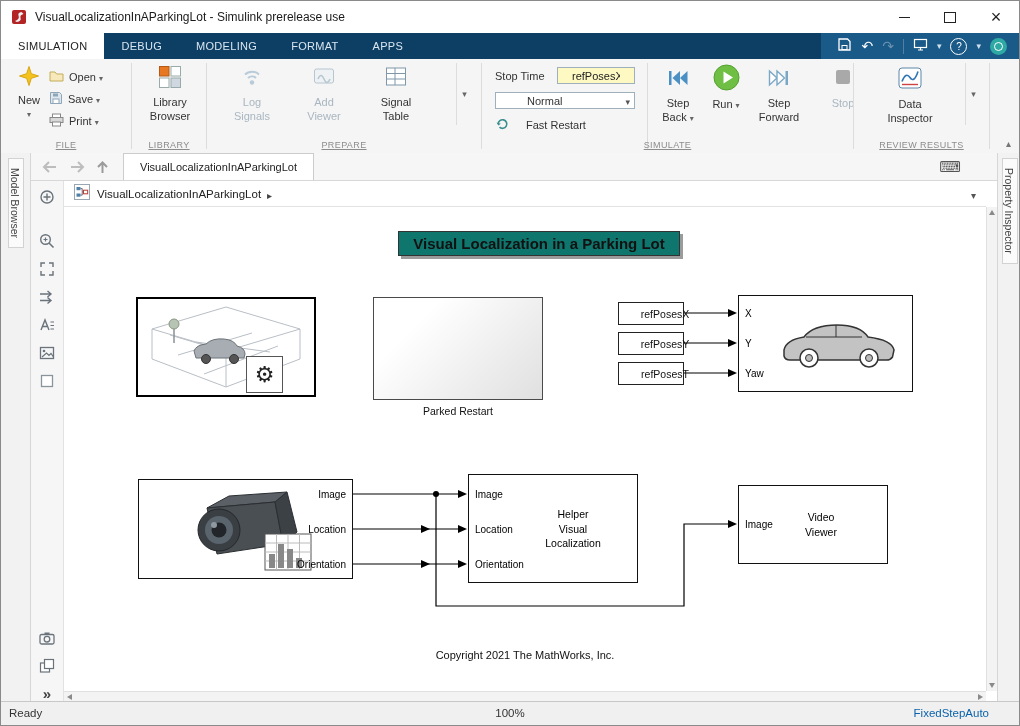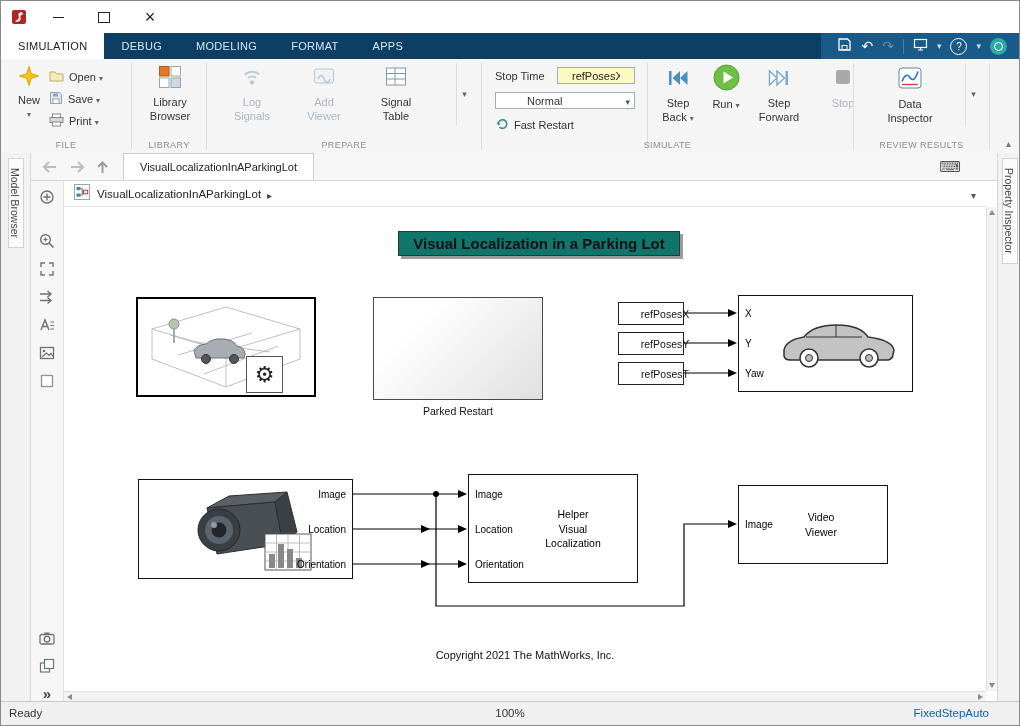--- a/index.html
+++ b/index.html
@@ -28,31 +28,31 @@
   .i-caret-w{display:flex;}
   .i-caret-w::after{content:"\25BE";color:#cfe0ec;font-size:9px;}
   .i-help{width:15px;height:15px;border:1.3px solid #fff;border-radius:50%;color:#fff;font-size:10px;display:flex;align-items:center;justify-content:center;}
   .i-help::after{content:"?";}
   .i-badge{width:17px;height:17px;border-radius:50%;background:#2fa9a4;display:flex;align-items:center;justify-content:center;}
   .i-badge::after{content:"";width:7px;height:7px;border:1.5px solid #fff;border-radius:50%;}
 
   
   .toolstrip{position:absolute;top:58px;left:0;right:0;height:94px;background:#f5f5f5;border-bottom:1px solid #c9c9c9;font-size:11px;color:#333;}
   .ts-sep{position:absolute;top:4px;bottom:4px;width:1px;background:#dcdcdc;}
-  .ts-label{position:absolute;bottom:3px;font-size:9px;color:#8c8c8c;text-align:center;letter-spacing:.4px;}
+  .ts-label{position:absolute;bottom:3px;font-size:9px;color:#8c8c8c;text-align:center;letter-spacing:.4px;text-decoration:underline;}
   .big-btn{position:absolute;display:flex;flex-direction:column;align-items:center;gap:3px;text-align:center;line-height:1.25;}
   .big-btn .lbl{white-space:pre-line;}
   .row-btn{position:absolute;display:flex;align-items:center;gap:5px;}
   .caret::after{content:"\25BE";font-size:8px;color:#666;margin-left:3px;}
   .caret-line::after{content:"\25BE";font-size:8px;color:#666;display:block;text-align:center;margin-top:-1px;}
   .disabled{color:#a9b6c0;}
   .ts-input{position:absolute;height:17px;border:1px solid #9fb0bd;background:#fef9c3;font:inherit;font-size:11px;padding:0 14px;box-sizing:border-box;color:#222;}
   .ts-select{position:absolute;height:17px;border:1px solid #9fb0bd;background:#fff;display:flex;align-items:center;justify-content:space-between;padding:0 4px;box-sizing:border-box;}
   .sel-caret::after{content:"\25BE";font-size:9px;color:#555;}
-  .fast-restart{position:absolute;display:flex;align-items:center;gap:5px;}
+  .fast-restart{position:absolute;display:flex;align-items:center;gap:17px;}
   .gallery-caret{position:absolute;width:15px;display:flex;align-items:center;justify-content:center;border-left:1px solid #ddd;}
   .gallery-caret::after{content:"\25BE";font-size:9px;color:#666;}
   .collapse-chev{position:absolute;right:8px;bottom:4px;}
   .collapse-chev::after{content:"\25B4";color:#777;font-size:10px;}
 
   
   .left-strip{position:absolute;left:0;top:152px;width:30px;height:548px;background:#f2f2f2;border-right:1px solid #d6d6d6;box-sizing:border-box;}
   .right-strip{position:absolute;left:996px;top:152px;width:24px;height:548px;background:#f2f2f2;border-left:1px solid #d6d6d6;box-sizing:border-box;}
   .vtab{margin:5px auto 0;writing-mode:vertical-rl;font-size:10.5px;color:#444;background:#fbfbfb;border:1px solid #d2d2d2;padding:9px 2px;display:block;width:16px;box-sizing:border-box;}
 
@@ -113,20 +113,21 @@
 
 <div class="app">
 
   <div class="titlebar">
     <span class="app-ic">
       <svg width="16" height="16">
           <rect x="1" y="1" width="14" height="14" rx="2" fill="#b32424"></rect>
           <path d="M4 12 Q9 10 7.5 6.5 Q6.5 3.5 10.5 3 L12.5 5 Q8.5 6 9.6 9 Q10.5 12 5.8 13 Z" fill="#edf1f4"></path>
         </svg>
     </span>
+    <span class="win-title">VisualLocalizationInAParkingLot - Simulink prerelease use</span>
     <span class="win-btns">
       <span class="win-btn glyph-min"></span>
       <span class="win-btn glyph-max"></span>
       <span class="win-btn glyph-close"></span>
     </span>
   </div>
 
   <div class="ribbon">
     <span class="rtab active">SIMULATION</span>
     <span class="rtab">DEBUG</span>

